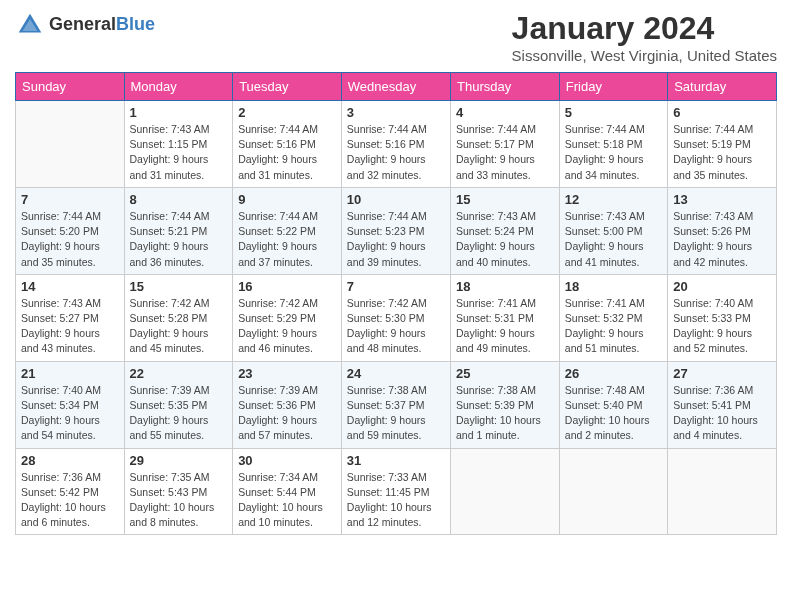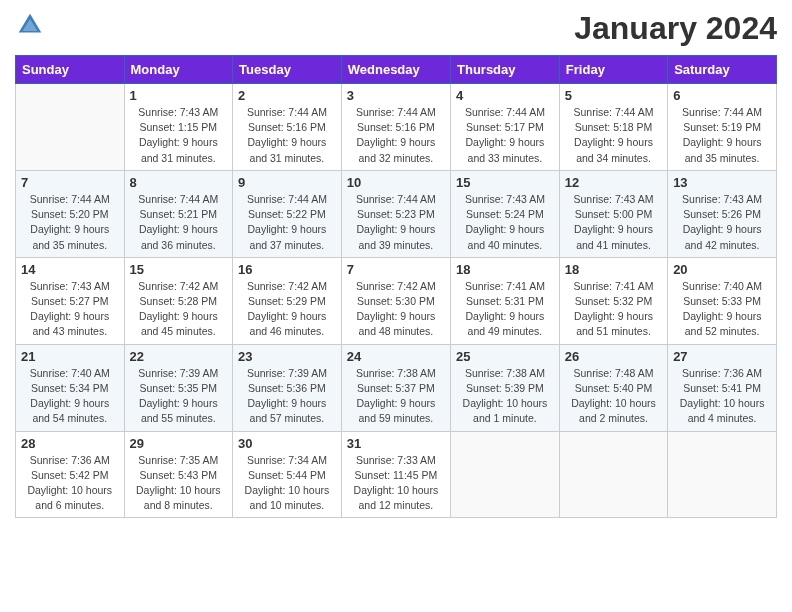--- a/index.html
+++ b/index.html
@@ -48,26 +48,26 @@
     .location-subtitle {
       font-size: 15px;
       color: #555;
     }
     .calendar {
       width: 100%;
       border-collapse: collapse;
       font-size: 11px;
     }
     .calendar th {
-      background: #6d28d9;
+      background: #ec4899;
       color: #fff;
       text-align: left;
       padding: 6px 6px;
       font-size: 13px;
-      font-weight: bold;
+      font-weight: normal;
       border: 1px solid #2a6aaa;
     }
     .calendar td {
       border: 1px solid #ccc;
       vertical-align: top;
       padding: 4px 5px;
       width: 110px;
       min-height: 80px;
       background: #fff;
     }
@@ -78,38 +78,43 @@
       font-weight: bold;
       font-size: 13px;
       color: #333;
       display: block;
       margin-bottom: 2px;
     }
     .day-info {
       color: #444;
       line-height: 1.45;
       font-size: 10.5px;
-      text-align: center;
     }
     .row-even td { background: #f2f7fb; }
     .row-odd td { background: #ffffff; }
     .row-odd td.empty { background: #f9f9f9; }
   </style>
 </head>
 <body>
 
 <div class="header">
   <div class="logo">
     <svg class="logo-icon" viewBox="0 0 40 40" xmlns="http://www.w3.org/2000/svg">
       <polygon points="20,5 35,30 5,30" fill="#3a7fc1"></polygon>
       <polygon points="20,12 30,28 10,28" fill="#fff" opacity="0.3"></polygon>
     </svg>
+    <div>
+      <div>
+        <span class="logo-text-general">General</span><span class="logo-text-blue">Blue</span>
+      </div>
+    </div>
   </div>
   <div class="title-block">
     <div class="month-title">January 2024</div>
+    <div class="location-subtitle">Sissonville, West Virginia, United States</div>
   </div>
 </div>
 
 <table class="calendar">
   <thead>
     <tr>
     <th>Sunday</th>
         <th>Monday</th>
         <th>Tuesday</th>
         <th>Wednesday</th>

